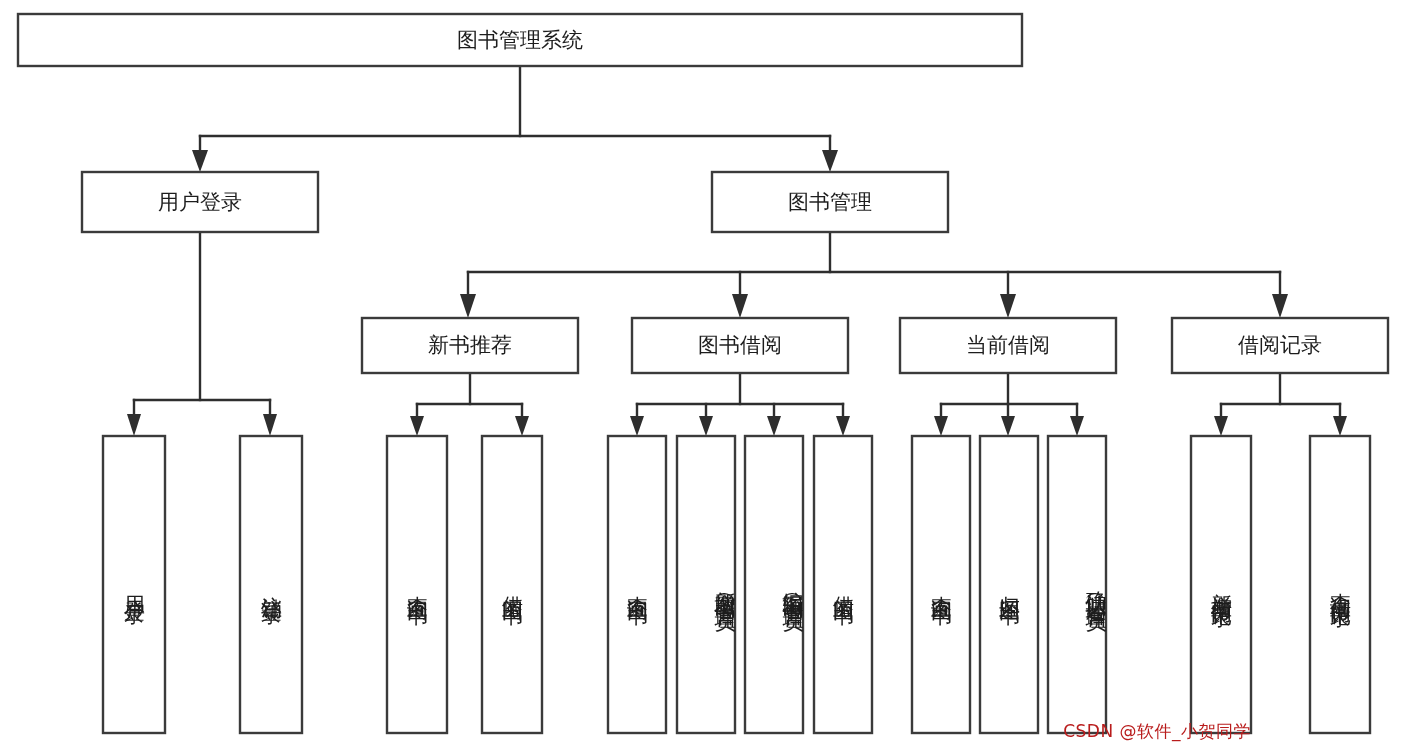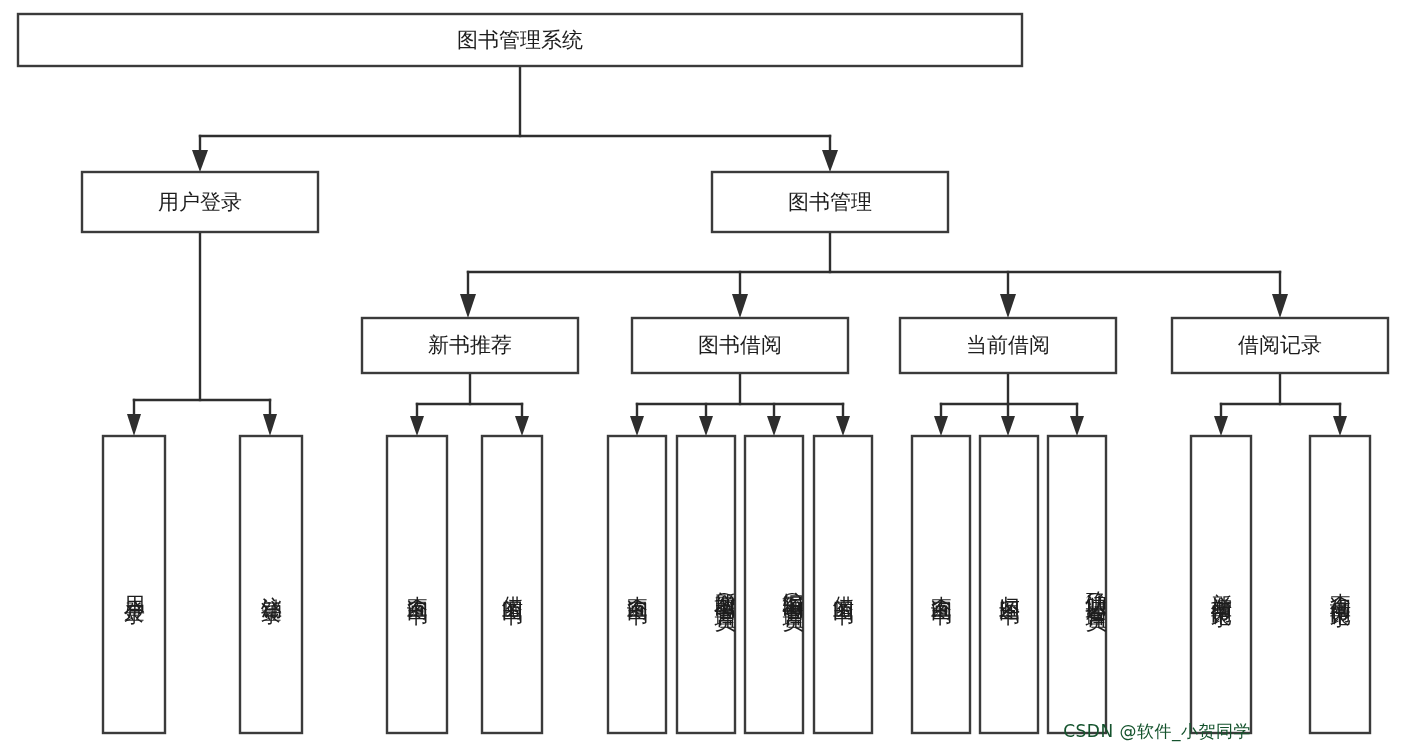--- a/index.html
+++ b/index.html
@@ -66,21 +66,21 @@
   }
   .leaf-label.center-v {
     align-items: center;
   }
   .watermark {
     position: absolute;
     right: 8px;
     bottom: 4px;
     font-family: "DejaVu Sans", "Liberation Sans", sans-serif;
     font-size: 17px;
-    color: #14532d;
+    color: #b91c1c;
     letter-spacing: 0.5px;
     white-space: nowrap;
   }
 </style>
 </head>
 <body>
 
 <div id="diagram-root">
 
   <svg id="tree-svg" viewBox="0 0 1405 747" xmlns="http://www.w3.org/2000/svg">

